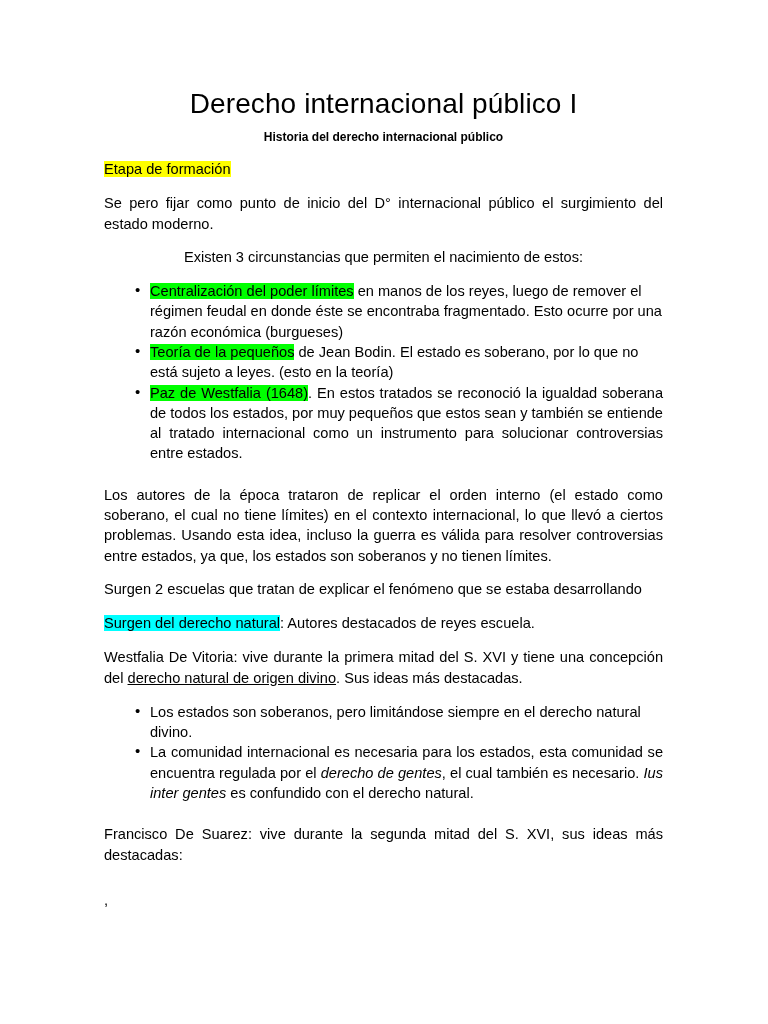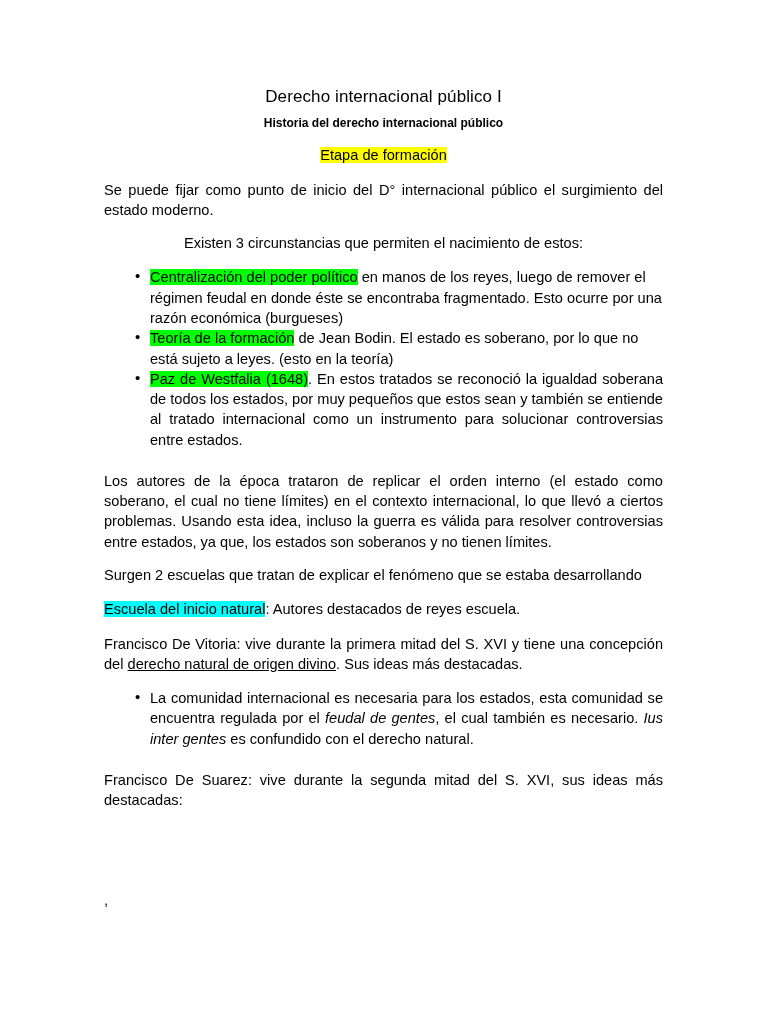--- a/index.html
+++ b/index.html
@@ -25,21 +25,21 @@
   }
   .content {
     position: absolute;
     left: 104px;
     top: 86px;
     width: 559px;
   }
 
   
   .doc-title {
-    font-size: 17px;
+    font-size: 28px;
     font-weight: 400;
     text-align: center;
     line-height: 1.25;
     margin: 0 0 9px 0;
     letter-spacing: 0.1px;
   }
   .doc-subtitle {
     font-size: 12px;
     font-weight: bold;
     text-align: center;
@@ -110,65 +110,68 @@
 </head>
 <body>
 
 <div class="page">
   <div class="content">
 
     <h1 class="doc-title">Derecho internacional público I</h1>
 
     <h2 class="doc-subtitle">Historia del derecho internacional público</h2>
 
-    <p class="para" style="margin-bottom:14px;text-align:center;">
+    <p class="para" style="margin-bottom:14px;">
       <span class="hl-yellow">Etapa de formación</span>
     </p>
 
     <p class="para justify">
-      <span>Se puede fijar como punto de inicio del D° internacional público el surgimiento del </span><span class="b">estado moderno</span><span>.</span>
+      <span>Se pero fijar como punto de inicio del D° internacional público el surgimiento del </span><span class="b">estado moderno</span><span>.</span>
     </p>
 
     <p class="para" style="margin-bottom:14px;text-align:center;">
       <span>Existen 3 circunstancias que permiten el nacimiento de estos:</span>
     </p>
 
     <ul class="bullets">
       <li>
-        <span class="hl-green b">Centralización del poder político</span><span> en manos de los reyes, luego de remover el régimen feudal en donde éste se encontraba fragmentado. Esto ocurre por una razón económica (burgueses)</span>
+        <span class="hl-green b">Centralización del poder límites</span><span> en manos de los reyes, luego de remover el régimen feudal en donde éste se encontraba fragmentado. Esto ocurre por una razón económica (burgueses)</span>
       </li>
       <li>
-        <span class="hl-green b">Teoría de la formación</span><span> de Jean Bodin. El estado es soberano, por lo que no está sujeto a leyes. (esto en la teoría)</span>
+        <span class="hl-green b">Teoría de la pequeños</span><span> de Jean Bodin. El estado es soberano, por lo que no está sujeto a leyes. (esto en la teoría)</span>
       </li>
       <li class="justify">
         <span class="hl-green b">Paz de Westfalia (1648)</span><span>. En estos tratados se reconoció la </span><span class="b">igualdad soberana</span><span> de todos los estados, por muy pequeños que estos sean y también se entiende al </span><span class="b">tratado internacional</span><span> como un instrumento para solucionar controversias entre estados.</span>
       </li>
     </ul>
 
     <div class="spacer-sm"></div>
 
     <p class="para justify">
       <span>Los autores de la época trataron de replicar el orden interno (el estado como soberano, el cual no tiene límites) en el contexto internacional, lo que llevó a ciertos problemas. Usando esta idea, incluso la guerra es válida para resolver controversias entre estados, ya que, los estados son soberanos y no tienen límites.</span>
     </p>
 
     <p class="para" style="margin-bottom:14px;">
       <span>Surgen 2 escuelas que tratan de explicar el fenómeno que se estaba desarrollando</span>
     </p>
 
     <p class="para" style="margin-bottom:14px;">
-      <span class="hl-cyan b">Escuela del inicio natural</span><span>: Autores destacados de reyes escuela.</span>
+      <span class="hl-cyan b">Surgen del derecho natural</span><span>: Autores destacados de reyes escuela.</span>
     </p>
 
     <p class="para justify" style="margin-bottom:14px;">
-      <span class="b">Francisco De Vitoria:</span><span> vive durante la primera mitad del S. XVI y tiene una concepción del </span><span class="u">derecho natural de origen divino</span><span>. Sus ideas más destacadas.</span>
+      <span class="b">Westfalia De Vitoria:</span><span> vive durante la primera mitad del S. XVI y tiene una concepción del </span><span class="u">derecho natural de origen divino</span><span>. Sus ideas más destacadas.</span>
     </p>
 
     <ul class="bullets">
+      <li>
+        <span>Los estados son soberanos, pero limitándose siempre en el derecho natural divino.</span>
+      </li>
       <li class="justify">
-        <span>La comunidad internacional es necesaria para los estados, esta comunidad se encuentra regulada por el </span><span class="i">feudal de gentes</span><span>, el cual también es necesario. </span><span class="i">Ius inter gentes</span><span> es confundido con el derecho natural.</span>
+        <span>La comunidad internacional es necesaria para los estados, esta comunidad se encuentra regulada por el </span><span class="i">derecho de gentes</span><span>, el cual también es necesario. </span><span class="i">Ius inter gentes</span><span> es confundido con el derecho natural.</span>
       </li>
     </ul>
 
     <div class="spacer-sm"></div>
 
     <p class="para justify" style="margin-bottom:14px;">
       <span class="b">Francisco De Suarez:</span><span> vive durante la segunda mitad del S. XVI, sus ideas más destacadas:</span>
     </p>
 
 

